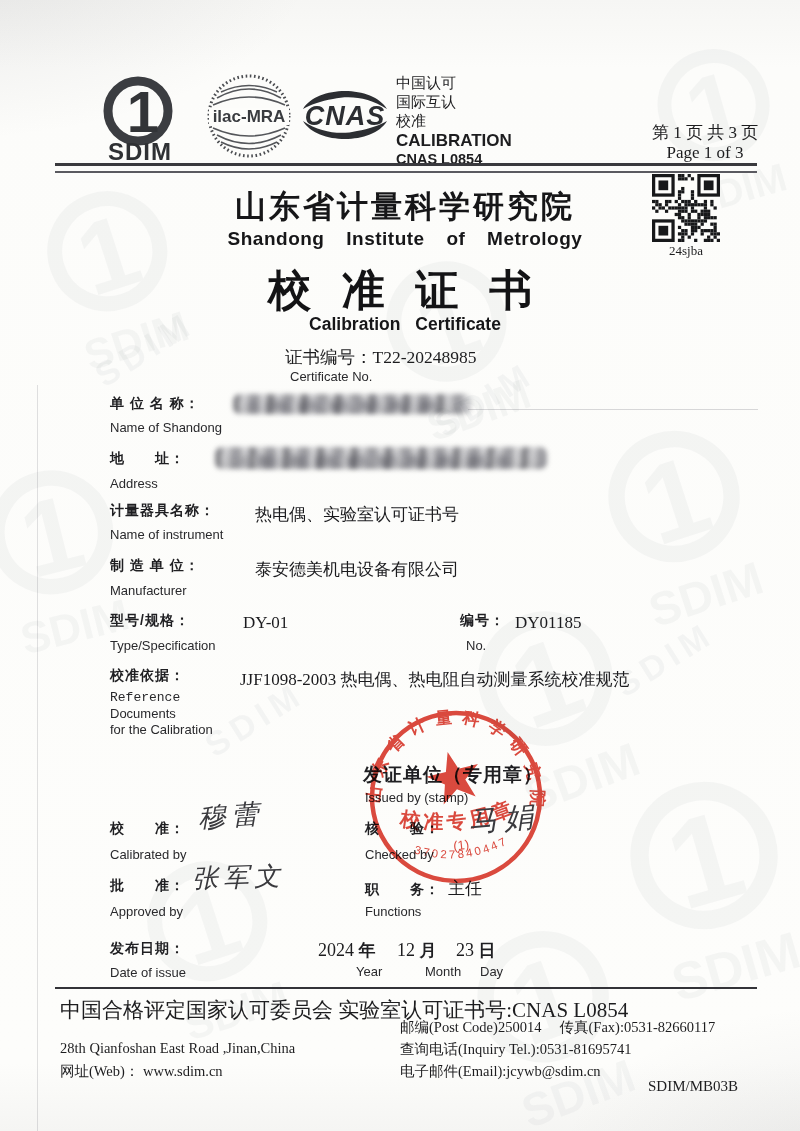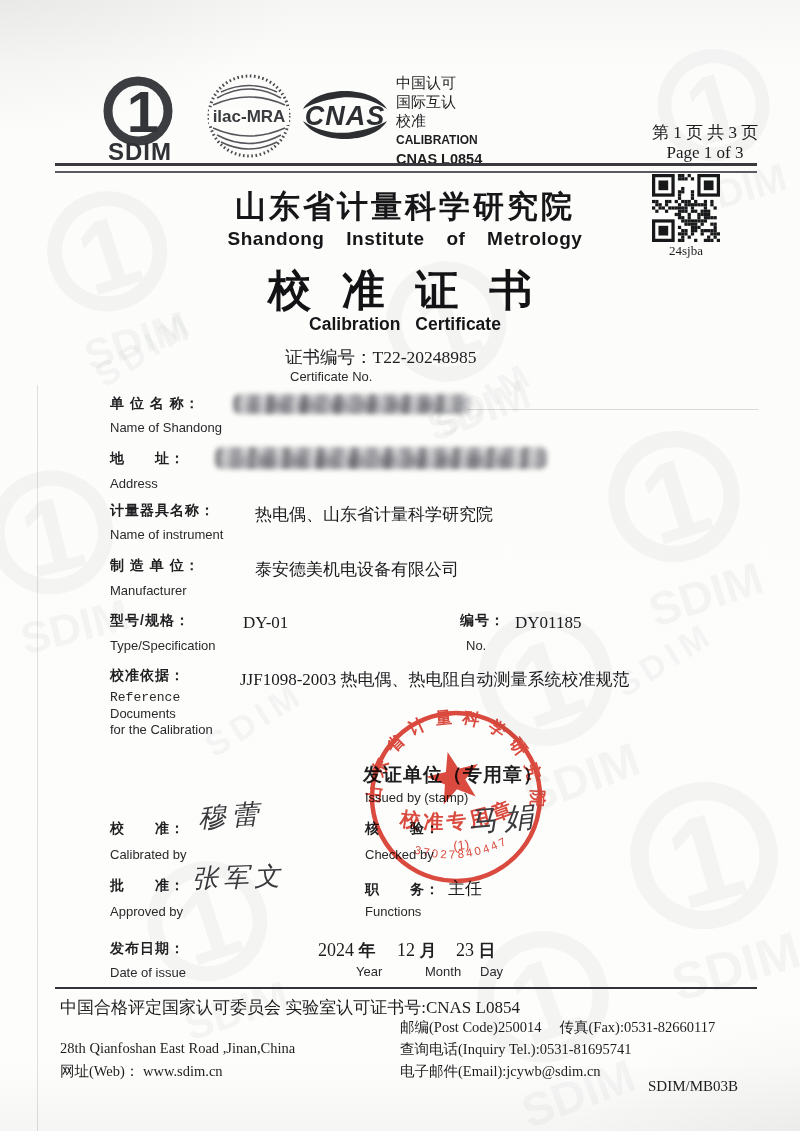--- a/index.html
+++ b/index.html
@@ -102,21 +102,21 @@
   <svg class="abs" style="left:297px;top:80px" width="96" height="70" viewBox="0 0 96 70">
     <path d="M6,29 C20,5 76,5 90,29 C72,17 52,15 36,19 C24,21 13,25 6,29 Z" fill="#2c2e32"></path>
     <path d="M90,41 C76,65 20,65 6,41 C24,53 44,55 60,51 C72,49 83,45 90,41 Z" fill="#2c2e32"></path>
     <text x="48" y="45" font-size="27" text-anchor="middle" font-weight="800" font-style="italic" fill="#2c2e32" font-family="Liberation Sans,sans-serif" letter-spacing="1">CNAS</text>
   </svg>
 
   <div class="abs" style="left:396px;top:74px;line-height:19px;font-size:15px;">
     <div>中国认可</div>
     <div>国际互认</div>
     <div>校准</div>
-    <div class="sans" style="font-weight:700;font-size:12px">CALIBRATION</div>
+    <div class="sans" style="font-weight:700;font-size:17px">CALIBRATION</div>
     <div class="sans" style="font-weight:700;font-size:14.5px">CNAS L0854</div>
   </div>
 
   <div class="abs" style="left:645px;top:123px;width:120px;text-align:center;font-size:17px;line-height:20px;">
     <div>第 1 页 共 3 页</div>
     <div>Page 1 of 3</div>
   </div>
 
   <div class="abs dbl-rule"></div>
 
@@ -271,21 +271,21 @@
   <div class="abs en-sub" style="left:110px;top:420px;">Name of Shandong</div>
   <div class="smudge" style="left:233px;top:394px;width:238px;height:20px;"></div>
   <div class="smudge2" style="left:250px;top:400px;width:190px;height:11px;"></div>
 
   <div class="abs zh-label" style="left:110px;top:450px;">地　　址：</div>
   <div class="abs en-sub" style="left:110px;top:476px;">Address</div>
   <div class="smudge" style="left:215px;top:447px;width:332px;height:22px;"></div>
   <div class="smudge2" style="left:238px;top:455px;width:270px;height:12px;"></div>
 
   <div class="abs zh-label" style="left:110px;top:502px;">计量器具名称：</div>
-  <div class="abs value" style="left:255px;top:503px;">热电偶、山东省计量科学研究院</div>
+  <div class="abs value" style="left:255px;top:503px;">热电偶、实验室认可证书号</div>
   <div class="abs en-sub" style="left:110px;top:527px;">Name of instrument</div>
 
   <div class="abs zh-label" style="left:110px;top:557px;">制 造 单 位：</div>
   <div class="abs value" style="left:255px;top:558px;">泰安德美机电设备有限公司</div>
   <div class="abs en-sub" style="left:110px;top:583px;">Manufacturer</div>
 
   <div class="abs zh-label" style="left:110px;top:612px;">型号/规格：</div>
   <div class="abs value" style="left:243px;top:613px;">DY-01</div>
   <div class="abs en-sub" style="left:110px;top:638px;">Type/Specification</div>
   <div class="abs zh-label" style="left:460px;top:612px;">编号：</div>
@@ -346,21 +346,21 @@
     <span style="margin-left:16px">12</span>
     <span class="zh-label" style="font-size:17px">月</span>
     <span style="margin-left:14px">23</span>
     <span class="zh-label" style="font-size:17px">日</span>
   </div>
   <div class="abs en-sub" style="left:356px;top:964px;">Year</div>
   <div class="abs en-sub" style="left:425px;top:964px;">Month</div>
   <div class="abs en-sub" style="left:480px;top:964px;">Day</div>
 
   <div class="abs ft-rule"></div>
-  <div class="abs" style="left:60px;top:996px;font-size:17px;">中国合格评定国家认可委员会 实验室认可证书号:CNAS L0854</div>
+  <div class="abs" style="left:60px;top:996px;font-size:21px;">中国合格评定国家认可委员会 实验室认可证书号:CNAS L0854</div>
   <div class="abs" style="left:400px;top:1018px;font-size:14.5px;">邮编(Post Code)250014　 传真(Fax):0531-82660117</div>
   <div class="abs" style="left:60px;top:1040px;font-size:14.5px;">28th Qianfoshan East Road ,Jinan,China</div>
   <div class="abs" style="left:400px;top:1040px;font-size:14.5px;">查询电话(Inquiry Tel.):0531-81695741</div>
   <div class="abs" style="left:60px;top:1062px;font-size:14.5px;">网址(Web)： www.sdim.cn</div>
   <div class="abs" style="left:400px;top:1062px;font-size:14.5px;">电子邮件(Email):jcywb@sdim.cn</div>
   <div class="abs" style="right:62px;top:1078px;font-size:15px;">SDIM/MB03B</div>
 
 </div>
 
 </body></html>

